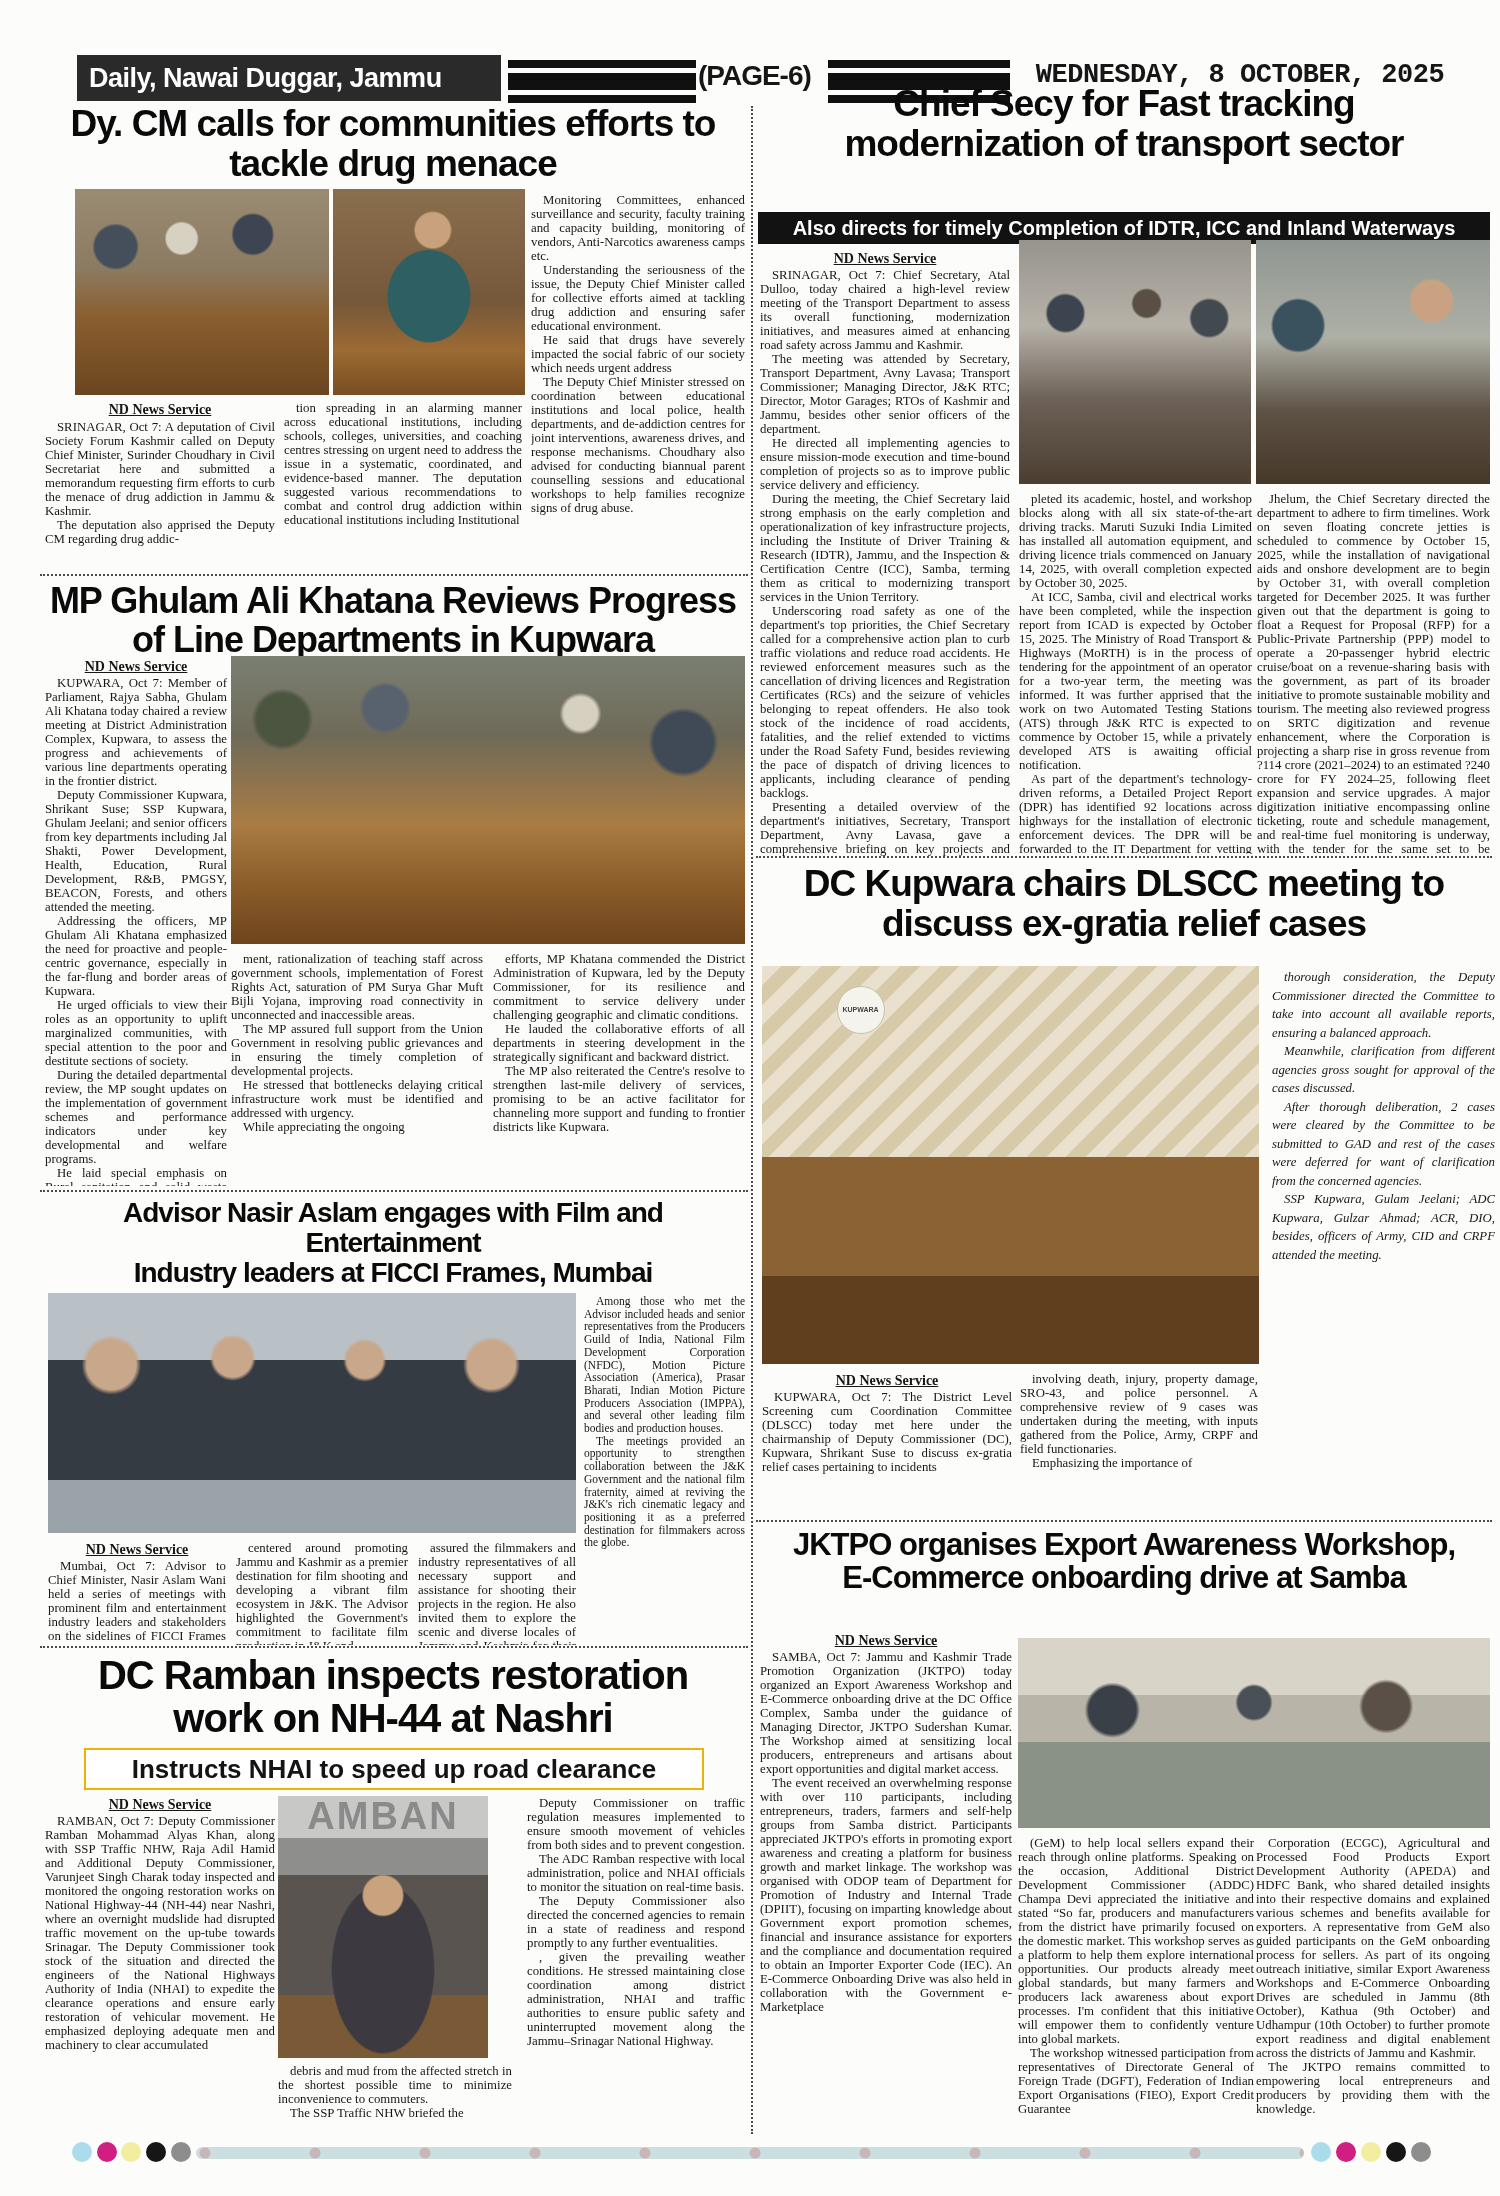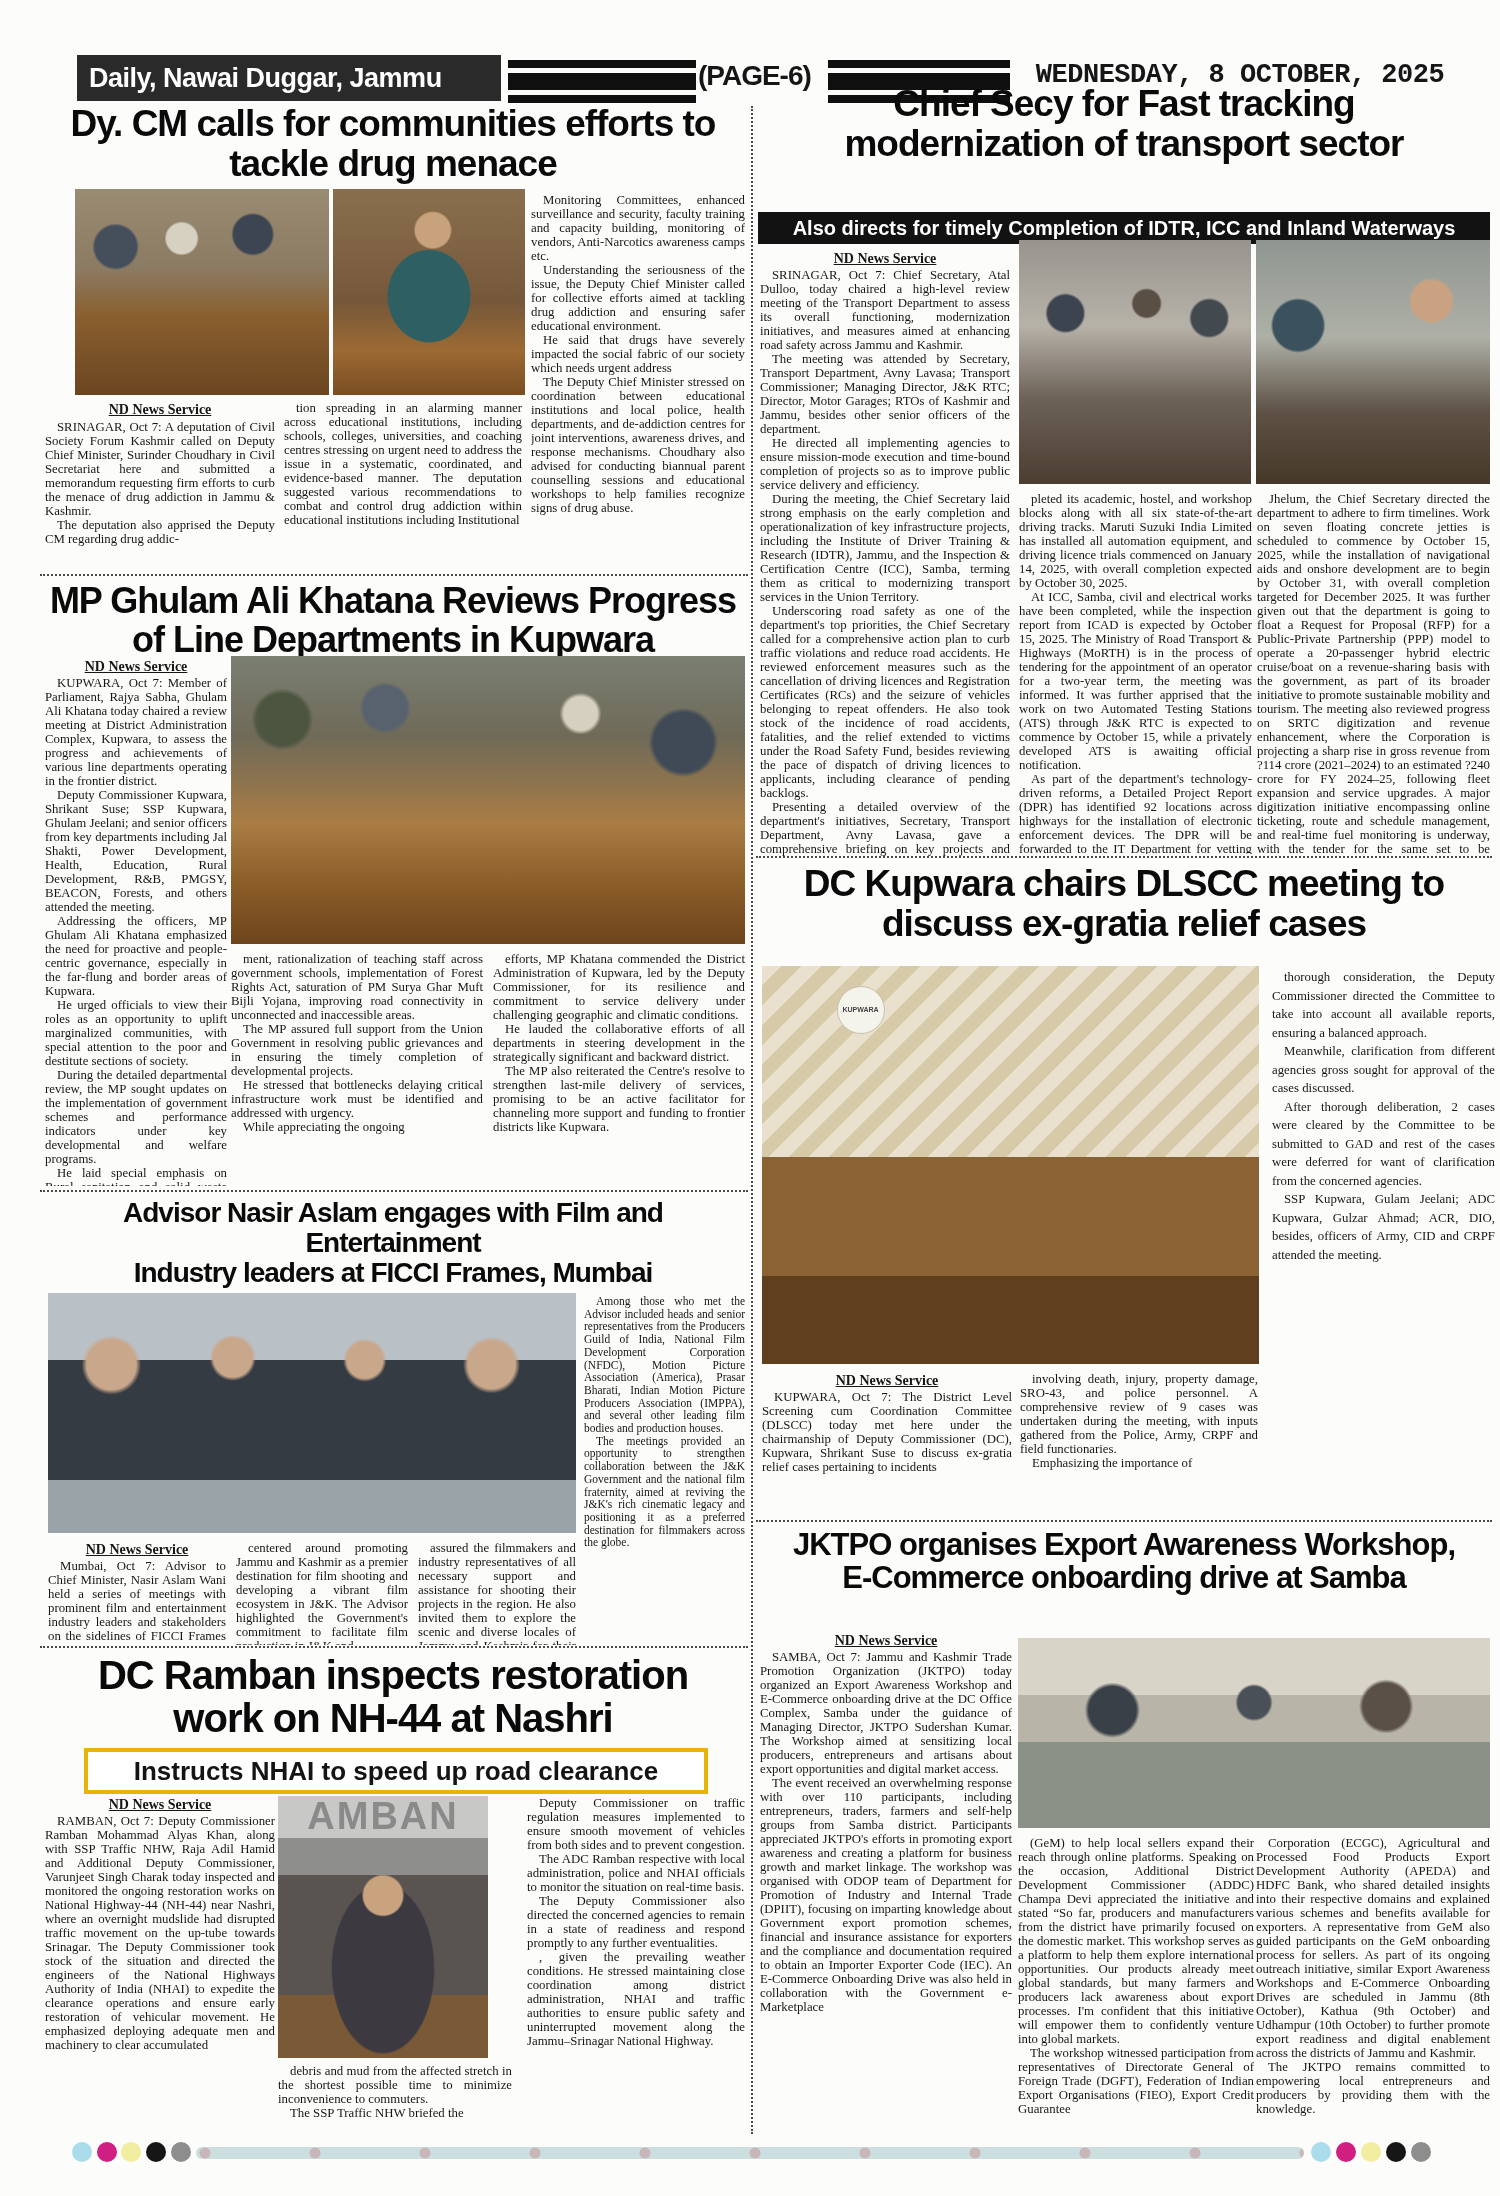--- a/index.html
+++ b/index.html
@@ -19,21 +19,21 @@
   
   .vdiv{position:absolute;border-left:2px dotted #4a4a4a;width:0;}
   .hdiv{position:absolute;border-top:2px dotted #4a4a4a;height:0;}
   
   .headline{position:absolute;font-family:"Liberation Sans",sans-serif;font-weight:900;
         text-align:center;color:#0a0a0a;letter-spacing:-1px;line-height:1.07;}
   .headline p{margin:0;}
   
   .subhead-dark{position:absolute;background:#121212;color:#fff;text-align:center;
         font-family:"Liberation Sans",sans-serif;font-weight:700;font-size:20px;line-height:32px;height:32px;}
-  .subhead-box{position:absolute;border:4px solid #eab308;background:#fff;text-align:center;
+  .subhead-box{position:absolute;border:2px solid #eab308;background:#fff;text-align:center;
         font-family:"Liberation Sans",sans-serif;font-weight:700;font-size:26px;line-height:38px;height:38px;color:#141414;}
   
   .col{position:absolute;text-align:justify;font-size:12.8px;line-height:14px;overflow:hidden;}
   .col p{margin:0;text-indent:12px;}
   .col.small{font-size:11.5px;line-height:12.7px;}
   .col.loose{line-height:18.5px;}
   .byline{position:absolute;text-align:center;font-weight:bold;font-size:14px;
         text-decoration:underline;line-height:17px;}
   
   .photo{position:absolute;overflow:hidden;}
@@ -196,21 +196,21 @@
   </section>
 
   <section>
     <div class="headline" style="left:756px;top:864px;width:736px;font-size:37px;">
         <p>DC Kupwara chairs DLSCC meeting to</p>
         <p>discuss ex-gratia relief cases</p>
       </div>
     <div class="photo ph-d" style="left:762px;top:966px;width:497px;height:398px;">
       <span class="photo-emblem">KUPWARA</span>
     </div>
-    <div class="col loose" style="left:1272px;top:968px;width:223px;height:545px;">
+    <div class="col loose" style="left:1272px;top:968px;width:223px;height:545px;font-style:italic;">
         <p>thorough consideration, the Deputy Commissioner directed the Committee to take into account all available reports, ensuring a balanced approach.</p>
         <p>Meanwhile, clarification from different agencies gross sought for approval of the cases discussed.</p>
         <p>After thorough deliberation, 2 cases were cleared by the Committee to be submitted to GAD and rest of the cases were deferred for want of clarification from the concerned agencies.</p>
         <p>SSP Kupwara, Gulam Jeelani; ADC Kupwara, Gulzar Ahmad; ACR, DIO, besides, officers of Army, CID and CRPF attended the meeting.</p>
       </div>
     <div class="byline" style="left:762px;top:1372px;width:250px;">ND News Service</div>
     <div class="col" style="left:762px;top:1390px;width:250px;height:128px;">
         <p>KUPWARA, Oct 7: The District Level Screening cum Coordination Committee (DLSCC) today met here under the chairmanship of Deputy Commissioner (DC), Kupwara, Shrikant Suse to discuss ex-gratia relief cases pertaining to incidents</p>
       </div>
     <div class="col" style="left:1020px;top:1372px;width:238px;height:146px;">

